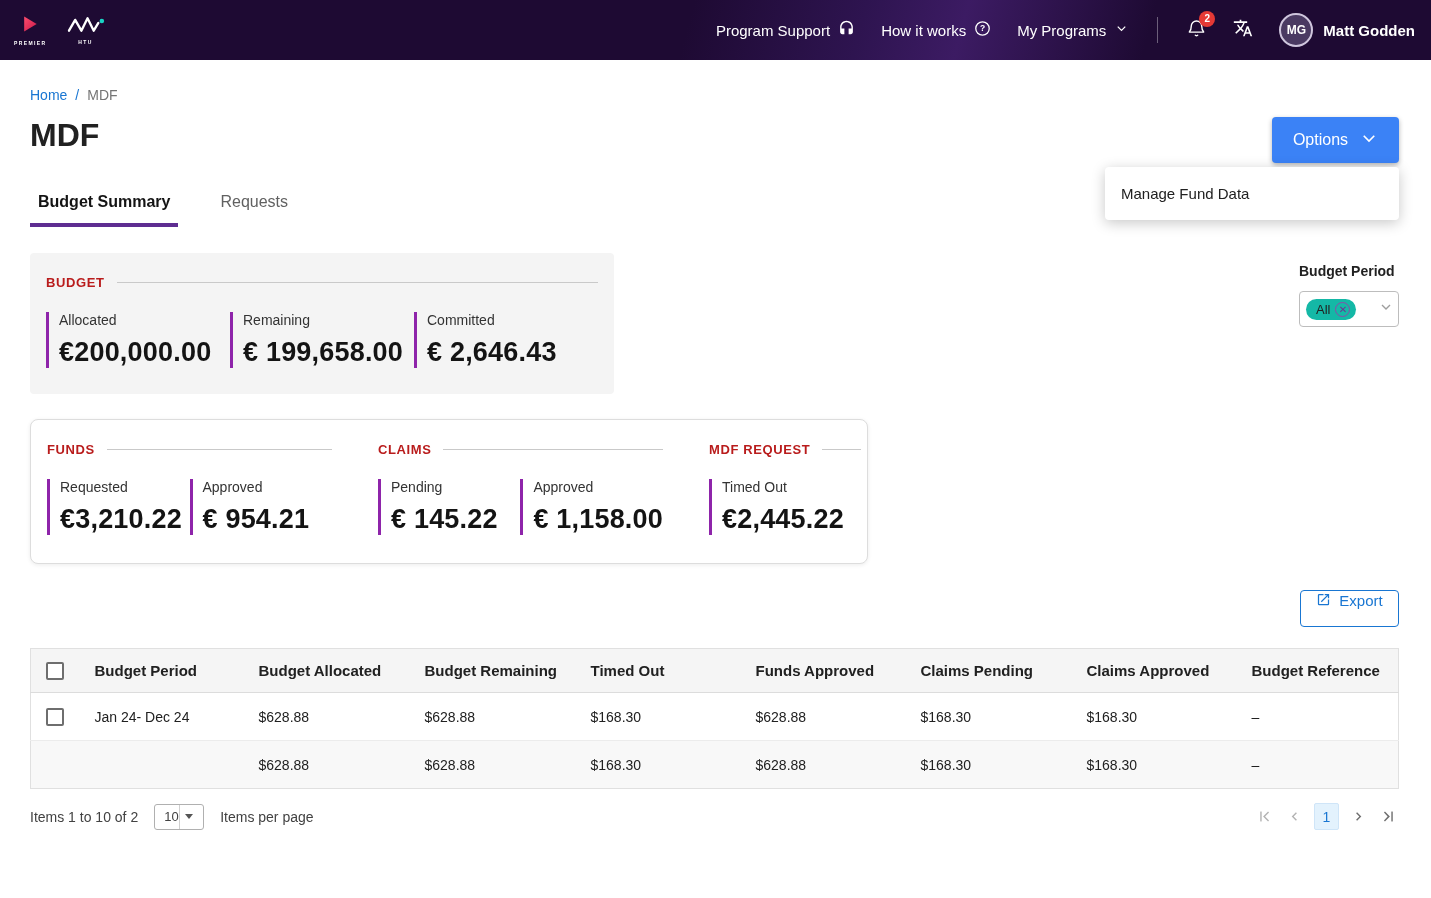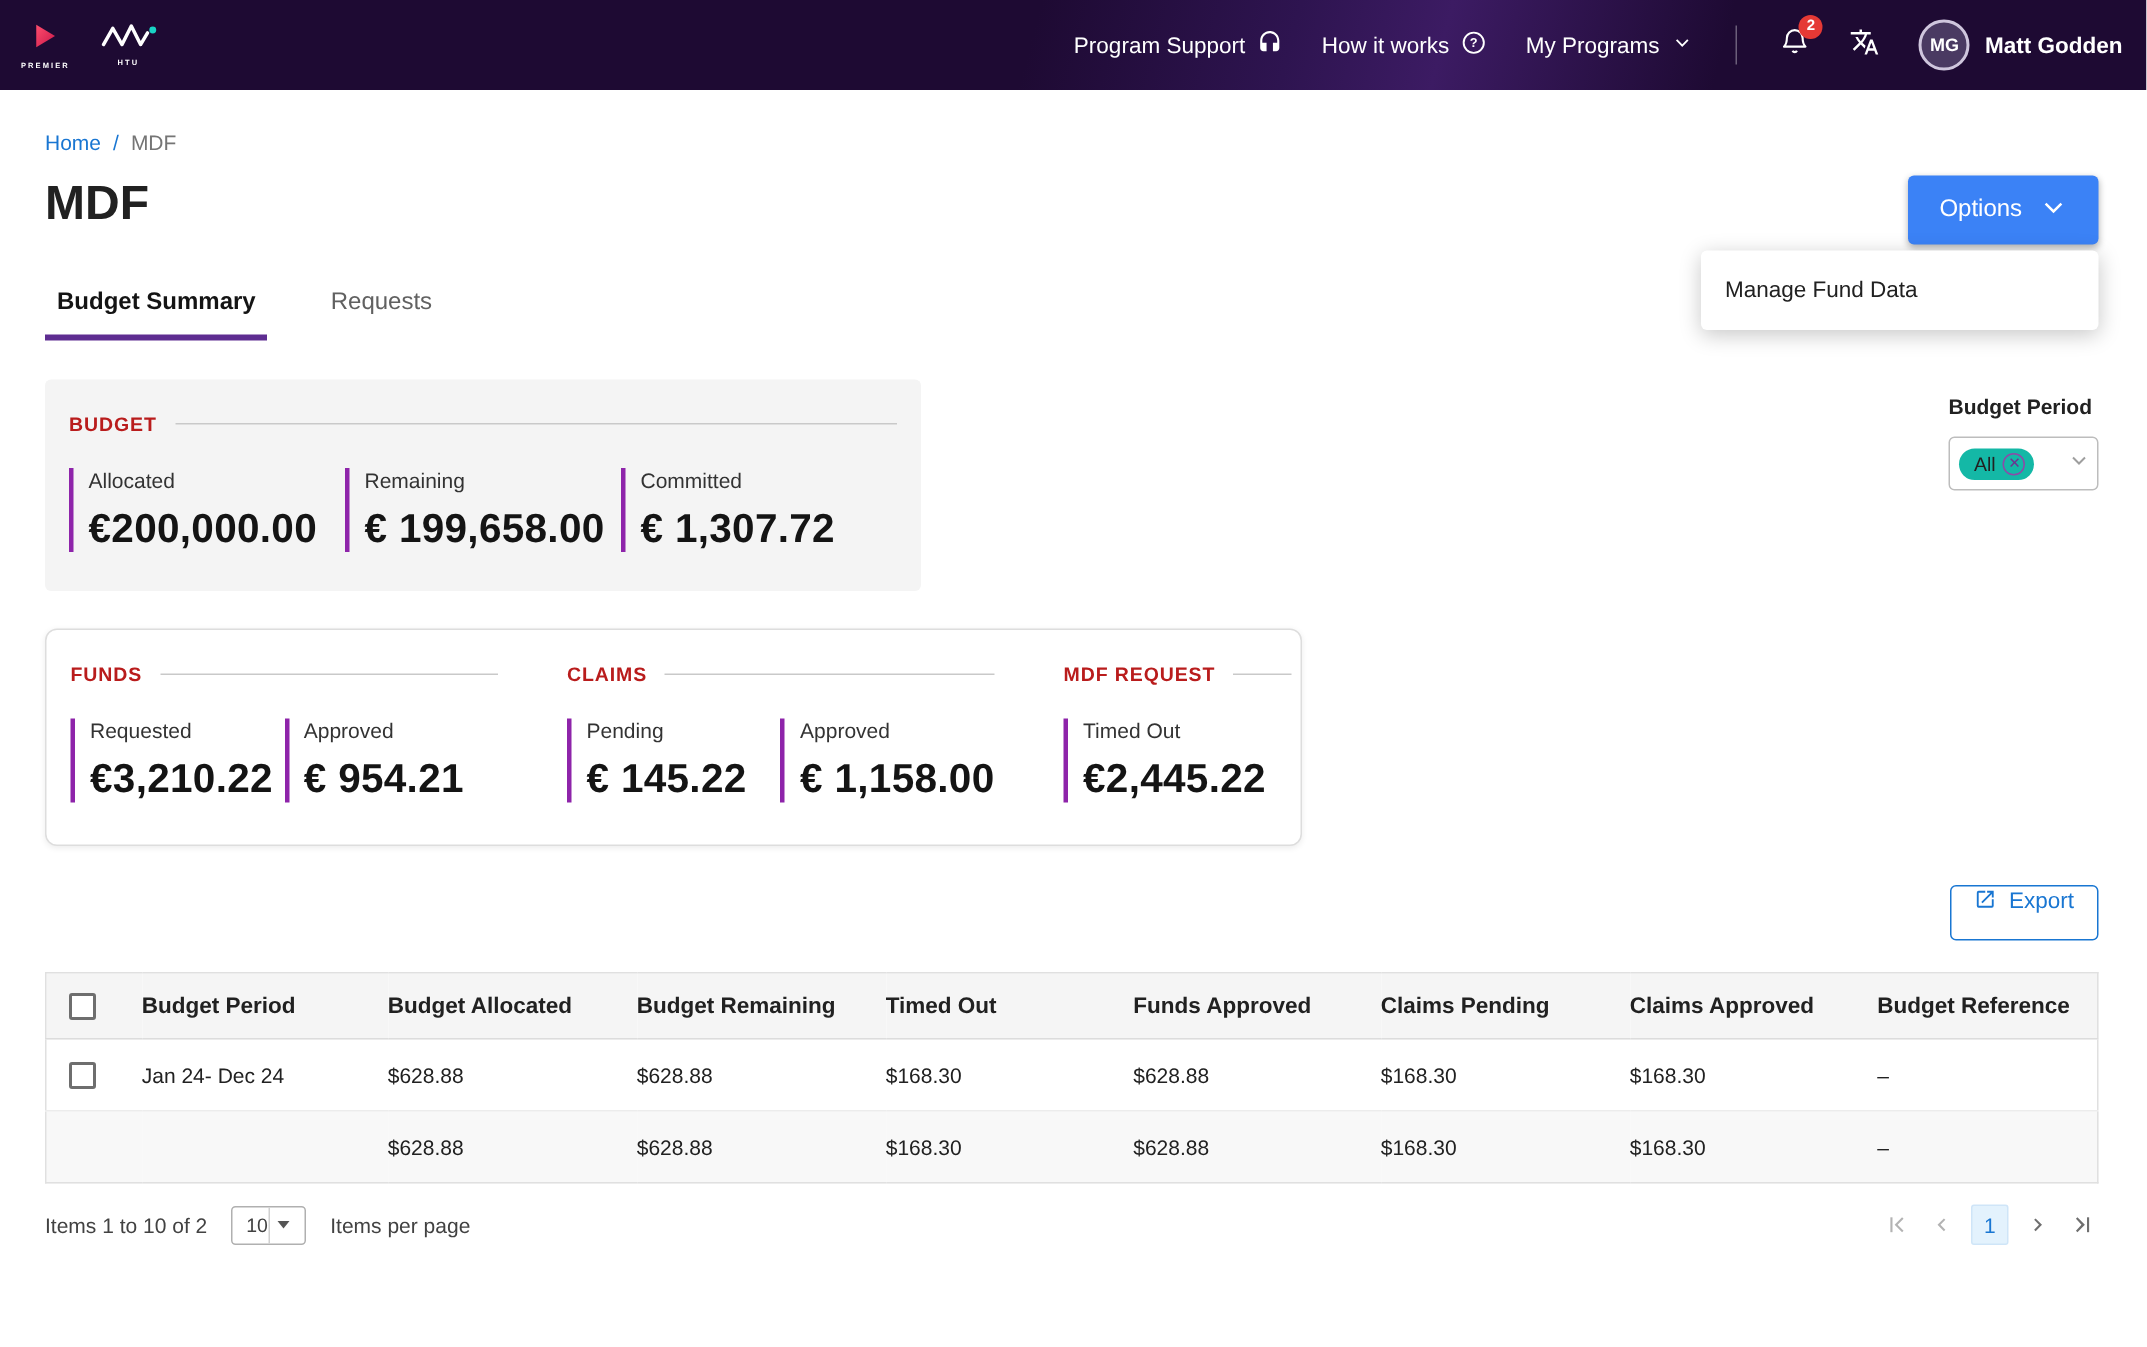--- a/index.html
+++ b/index.html
@@ -48,21 +48,21 @@
 
   .title-row { display:flex; justify-content:space-between; align-items:flex-start; margin-top:14px; }
   h1.page-title { margin:0; font-size:32px; font-weight:700; color:#212121; }
   .options-wrap { position:relative; }
   .options-btn {
     width:127px; height:46px; background:#3b82f6; color:#fff; border:none; border-radius:4px;
     font-size:16px; font-family:inherit; display:flex; align-items:center; justify-content:center; gap:12px;
     box-shadow:0 2px 5px rgba(0,0,0,.3); cursor:pointer;
   }
   .menu {
-    position:absolute; top:50px; right:0; width:265px; background:#fff; border-radius:4px;
+    position:absolute; top:50px; right:0; width:294px; background:#fff; border-radius:4px;
     box-shadow:0 3px 14px rgba(0,0,0,.22); z-index:20; padding:2px 0;
   }
   .menu-item { padding:16px 16px; font-size:15px; color:#212121; cursor:pointer; }
 
   .tabs { display:flex; gap:34px; margin-top:22px; }
   .tab { font-size:16px; color:#616161; padding:8px 8px 12px; cursor:pointer; }
   .tab.active { color:#141414; font-weight:700; border-bottom:4px solid #5e2d91; }
 
   
   .summary-row { display:flex; justify-content:space-between; align-items:flex-start; margin-top:26px; }
@@ -267,21 +267,21 @@
         <div class="stat">
           <div class="stat-label">Allocated</div>
           <div class="stat-value">€200,000.00</div>
         </div>
         <div class="stat">
           <div class="stat-label">Remaining</div>
           <div class="stat-value">€ 199,658.00</div>
         </div>
         <div class="stat">
           <div class="stat-label">Committed</div>
-          <div class="stat-value">€ 1,307.72</div>
+          <div class="stat-value">€ 2,646.43</div>
         </div>
       </div>
     </div>
 
     <div class="bp-filter">
       <div class="bp-label">Budget Period</div>
       <div class="bp-select">
         <span class="chip">
           <span>All</span>
           <span class="chip-x">✕</span>

